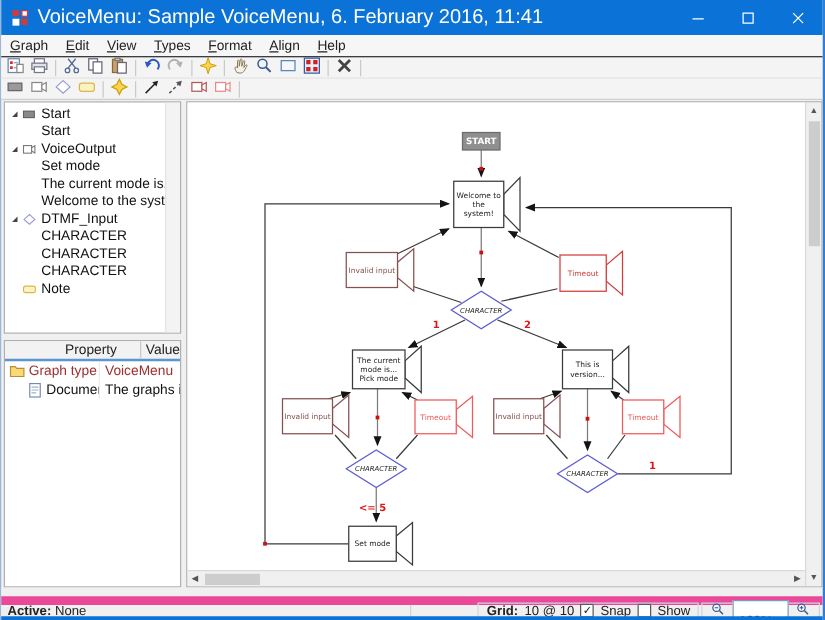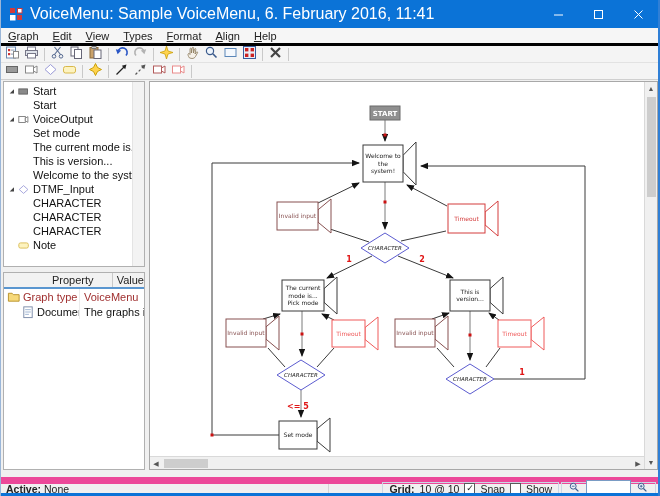--- a/index.html
+++ b/index.html
@@ -6,21 +6,21 @@
   *{box-sizing:border-box;}
   .window{width:660px;height:496px;display:flex;flex-direction:column;background:#f0f0f0;
     font-family:"Liberation Sans","DejaVu Sans",sans-serif;
     border-left:1px solid #9ab6d8;border-right:2px solid #2f7fd6;}
   
   .titlebar{height:28px;background:#0b73d7;display:flex;align-items:center;color:#fff;flex:none;}
   .app-icon{width:15px;height:15px;margin:0 6px 0 8px;flex:none;}
   .title-text{flex:1;font-size:16px;white-space:nowrap;overflow:hidden;}
   .wbtn{width:40px;height:28px;display:flex;align-items:center;justify-content:center;flex:none;}
   
-  .menubar{height:18px;display:flex;align-items:center;background:#f6f6f6;font-size:11px;color:#222;border-bottom:3px solid #000000;flex:none;}
+  .menubar{height:18px;display:flex;align-items:center;background:#f6f6f6;font-size:11px;color:#222;border-bottom:1px solid #000000;flex:none;}
   .menu-item{padding:1px 7px;white-space:nowrap;}
   .menu-item u{text-decoration:underline;}
   
   .toolbar{height:17px;display:flex;align-items:center;background:#f4f4f4;flex:none;padding-left:2px;}
   #toolbar-main{border-bottom:1px solid #e2e2e2;}
   #toolbar-palette{border-bottom:1px solid #cfcfcf;}
   .tbtn{width:19px;height:16px;border:none;background:transparent;padding:0;margin:0;display:flex;align-items:center;justify-content:center;}
   .tsep{width:1px;height:13px;background:#c9c9c9;margin:0 3px;flex:none;}
   
   .main{flex:1;display:flex;padding:1px 0 0 2px;min-height:0;}
@@ -299,25 +299,20 @@
             <span>Set mode</span>
           </div>
           <div class="trow">
             <span class="texp"></span>
             <span class="ticon"></span>
             <span>The current mode is...P</span>
           </div>
           <div class="trow">
             <span class="texp"></span>
             <span class="ticon"></span>
-            <span>This is version...</span>
-          </div>
-          <div class="trow">
-            <span class="texp"></span>
-            <span class="ticon"></span>
             <span>Welcome to the system!</span>
           </div>
           <div class="trow">
             <span class="texp">
               <svg width="11" height="11" viewBox="0 0 15 15">
                 <path d="M10.5 4 L10.5 10.5 L4 10.5 Z" fill="#444"></path>
               </svg>
             </span>
             <span class="ticon">
               <svg width="14" height="13" viewBox="0 0 15 15">

